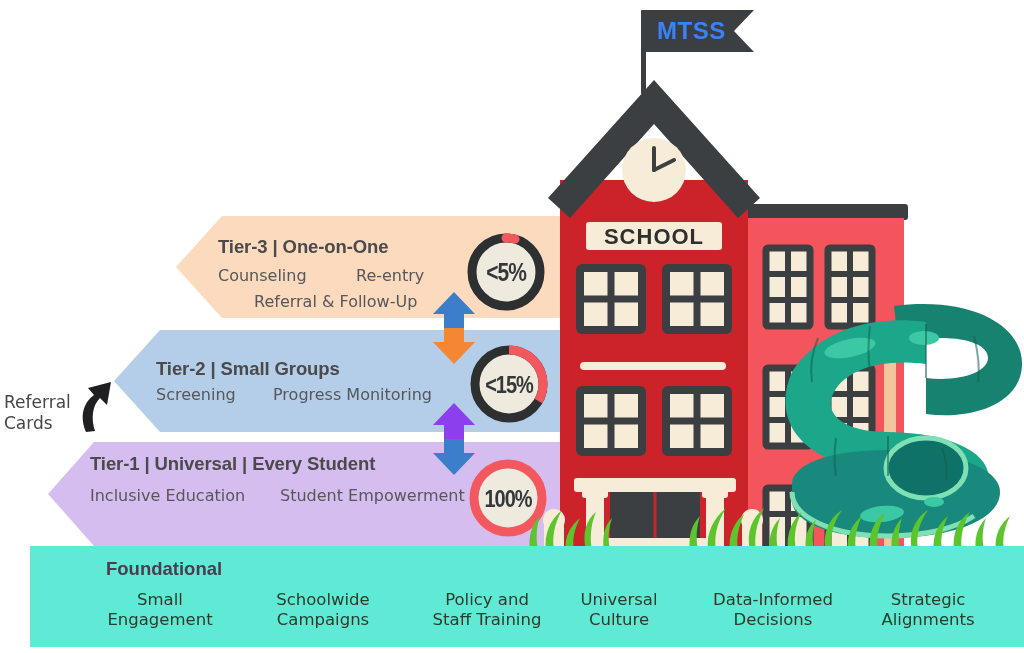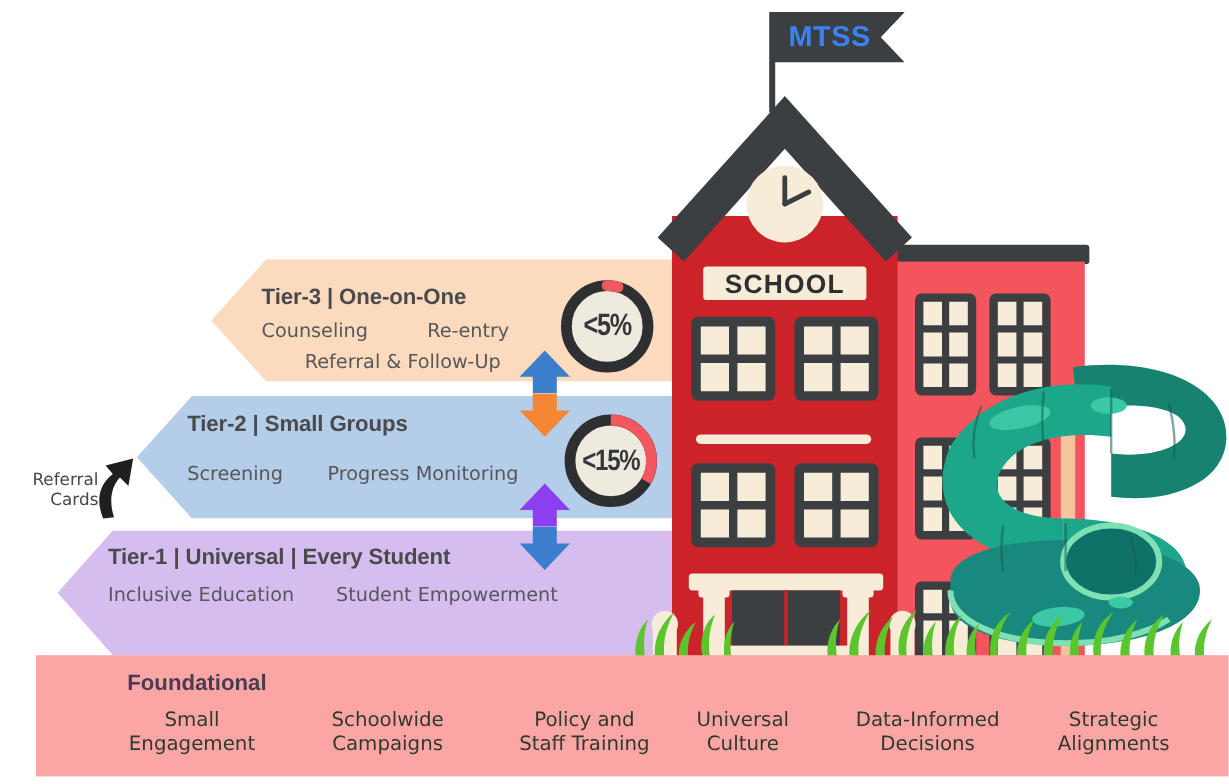--- a/index.html
+++ b/index.html
@@ -63,39 +63,39 @@
     letter-spacing: -1px;
     transform: scaleY(1.22);
   }
 
   
   .tier-arrow { position: absolute; }
 
   
   #referral-label {
     position: absolute; left: 4px; top: 392px; width: 78px;
-    text-align: right; line-height: 1.22;
-    font-size: 14px; color: #46474a;
+    text-align: left; line-height: 1.22;
+    font-size: 17px; color: #46474a;
   }
   #referral-arrow-icon { position: absolute; left: 78px; top: 378px; width: 40px; height: 56px; }
 
   
   #school { position: absolute; left: 528px; top: 80px; width: 380px; height: 470px; }
 
   
   #slide { position: absolute; left: 776px; top: 286px; width: 248px; height: 270px; }
 
   
   #grass-strip { position: absolute; left: 30px; top: 498px; width: 994px; height: 52px; }
 
   
   #foundation-bar {
     position: absolute; left: 30px; top: 546px;
     width: 994px; height: 101px;
-    background: #fca5a5;
+    background: #5eead4;
   }
   #foundation-title {
     position: absolute; left: 76px; top: 12px;
     font-size: 18.5px; font-weight: bold; color: #4a3c52;
     font-family: "Liberation Sans", sans-serif;
   }
   .foundation-item {
     position: absolute; top: 44px;
     text-align: center; line-height: 1.24;
     font-size: 16.5px; color: #2f3a2b;
@@ -113,21 +113,21 @@
     <div class="tier-title" style="left:42px; top:20px;">Tier-3 | One-on-One</div>
     <div class="tier-sub" style="left:42px; top:50px;">Counseling</div>
     <div class="tier-sub" style="left:180px; top:50px;">Re-entry</div>
     <div class="tier-sub" style="left:78px; top:76px;">Referral &amp; Follow-Up</div>
   </div>
 
   <div class="tier-band" id="tier-2" style="left:114px; top:330px; width:666px; height:102px;">
     <svg class="band-shape" viewBox="0 0 666 102" preserveAspectRatio="none">
       <path d="M 46 0 L 666 0 L 666 102 L 46 102 L 0 51 Z" fill="#b4cde8"></path>
     </svg>
-    <div class="tier-title" style="left:42px; top:12px;">Tier-2 | Small Groups</div>
+    <div class="tier-title" style="left:42px; top:28px;">Tier-2 | Small Groups</div>
     <div class="tier-sub" style="left:42px; top:55px;">Screening</div>
     <div class="tier-sub" style="left:159px; top:55px;">Progress Monitoring</div>
   </div>
 
   <div class="tier-band" id="tier-1" style="left:48px; top:442px; width:732px; height:104px;">
     <svg class="band-shape" viewBox="0 0 732 104" preserveAspectRatio="none">
       <path d="M 46 0 L 732 0 L 732 104 L 46 104 L 0 52 Z" fill="#d6bdf0"></path>
     </svg>
     <div class="tier-title" style="left:42px; top:11px;">Tier-1 | Universal | Every Student</div>
     <div class="tier-sub" style="left:42px; top:44px;">Inclusive Education</div>
@@ -291,20 +291,26 @@
   </div>
 
   <div class="badge" style="left:469px; top:344px; width:80px; height:80px;">
     <svg viewBox="0 0 80 80" width="80" height="80">
       <circle cx="40" cy="40" r="34" fill="#eeeadd" stroke="#2e2f31" stroke-width="9"></circle>
       <path d="M 40 6 A 34 34 0 0 1 69.4 57" fill="none" stroke="#f4585f" stroke-width="9"></path>
     </svg>
     <div class="badge-text" style="font-size:20px;">&lt;15%</div>
   </div>
 
+  <div class="badge" style="left:468px; top:458px; width:80px; height:80px;">
+    <svg viewBox="0 0 80 80" width="80" height="80">
+      <circle cx="40" cy="40" r="34" fill="#eeeadd" stroke="#f4585f" stroke-width="9"></circle>
+    </svg>
+    <div class="badge-text" style="font-size:20px;">100%</div>
+  </div>
 
   <div id="referral-label">
     <div>Referral</div>
     <div>Cards</div>
   </div>
   <div id="referral-arrow-icon">
     <svg viewBox="0 0 40 56" width="40" height="56">
       <path d="M 8 54 C 2 40 4 26 16 17 L 10 10 L 33 4 L 29 27 L 22 20 C 14 28 13 41 17 53 Z" fill="#1f1f21"></path>
     </svg>
   </div>

